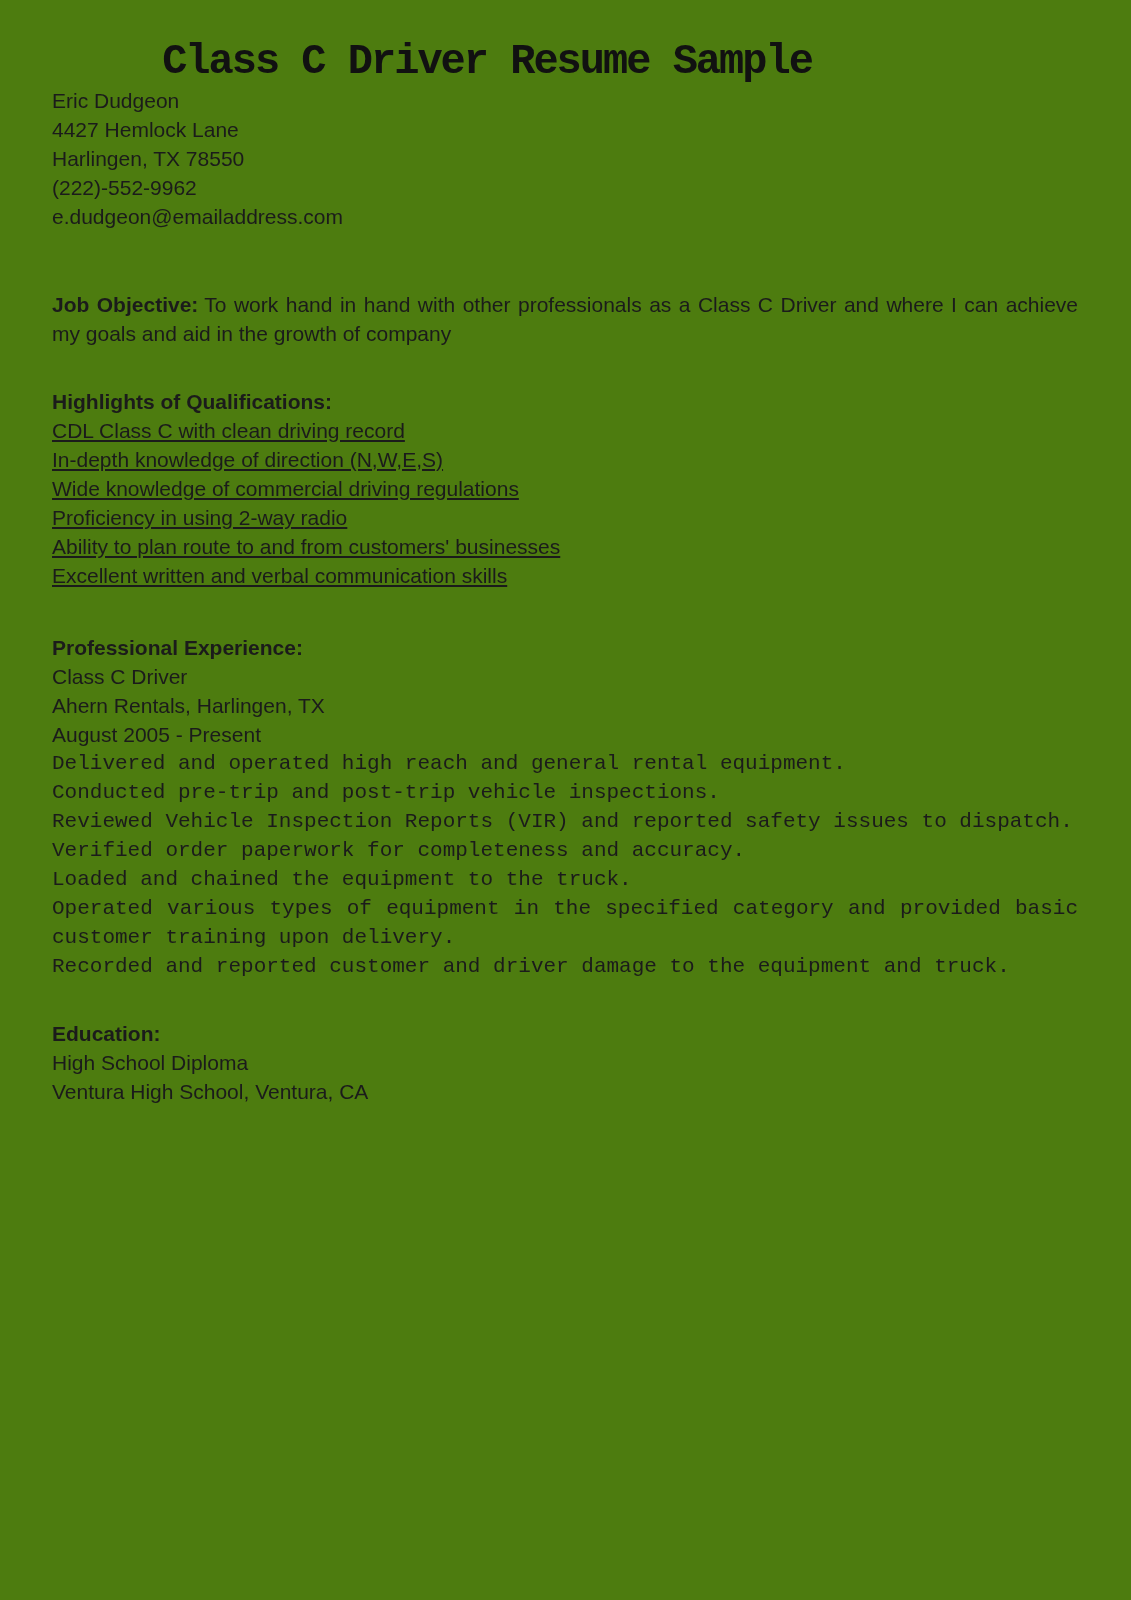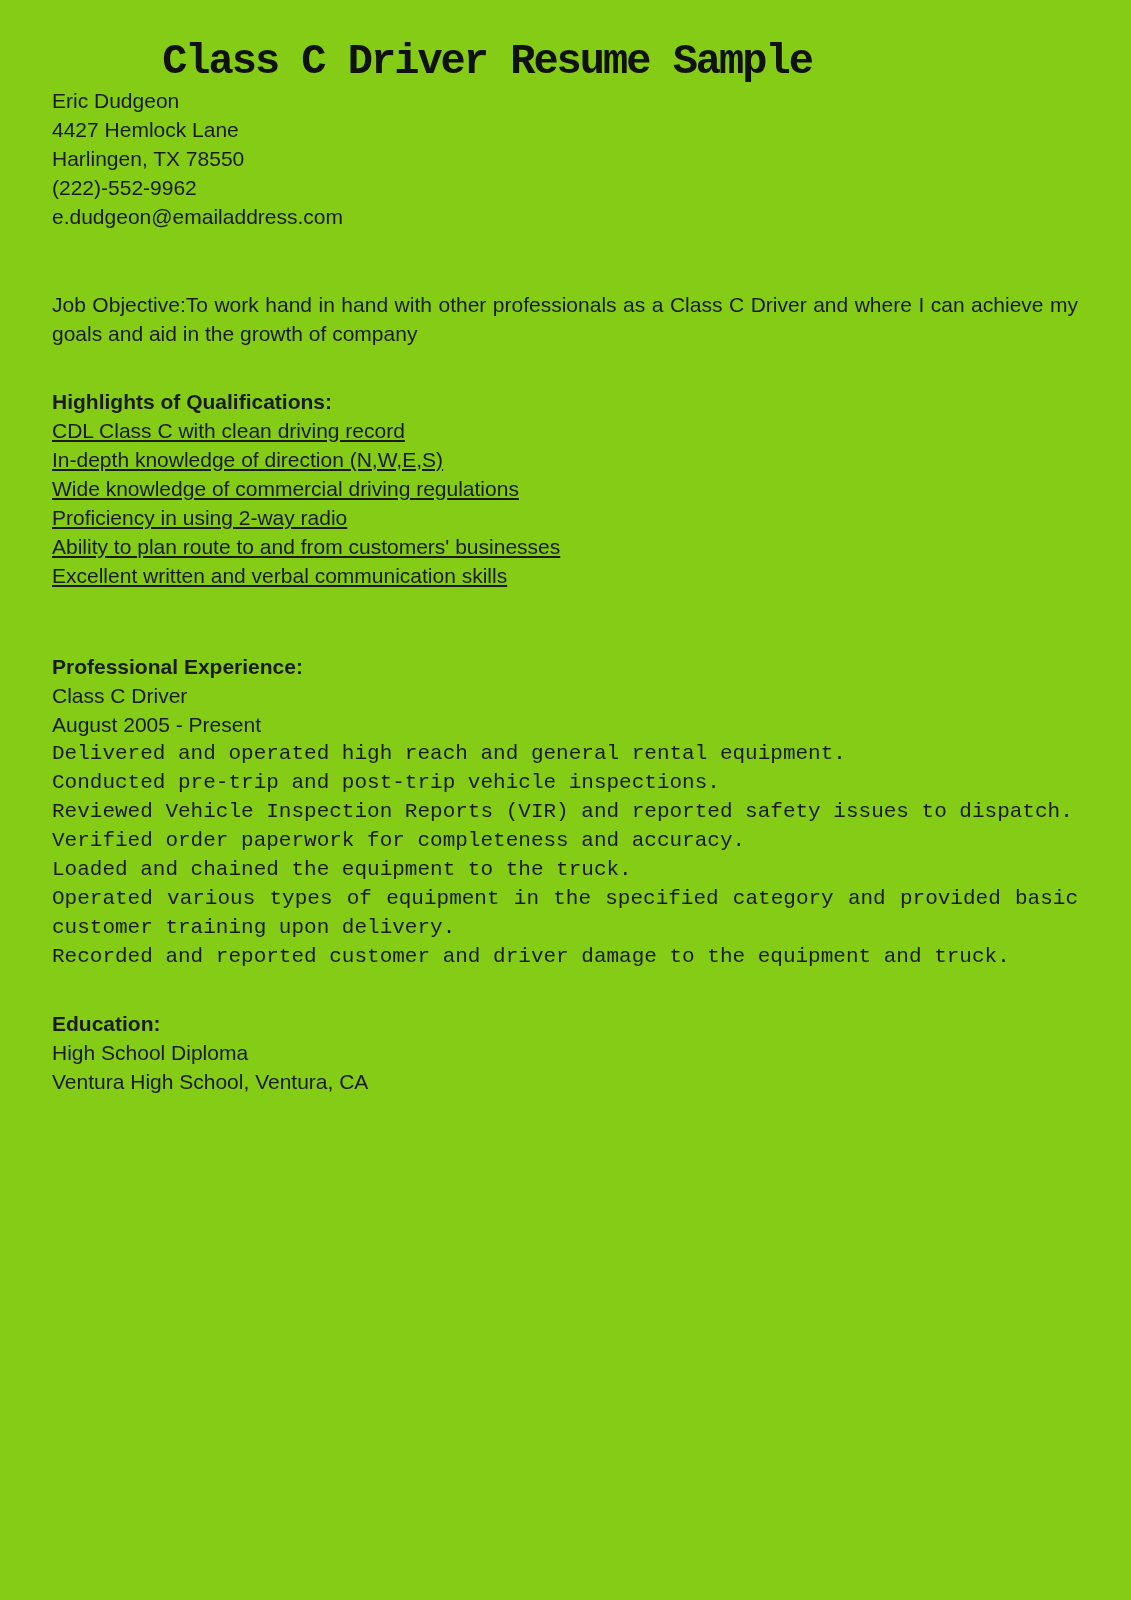--- a/index.html
+++ b/index.html
@@ -1,21 +1,21 @@
 <!DOCTYPE html>
 <html><head>
 <meta charset="utf-8">
 <style>
   html, body { margin: 0; padding: 0; background: #ffffff; }
   .page {
     position: relative;
     width: 1131px;
     height: 1600px;
     margin: 0 auto;
-    background: #84cc16;
+    background: #4d7c0f;
     color: #1b1b1b;
     font-family: "Liberation Sans", sans-serif;
     font-size: 21px;
     line-height: 29px;
     box-sizing: border-box;
     padding: 38px 53px 0 52px;
     overflow: hidden;
   }
   .title {
     font-family: "Liberation Mono", monospace;
@@ -25,24 +25,24 @@
     letter-spacing: -2px;
     color: #111111;
     text-align: center;
     position: relative;
     left: -78px;
     white-space: nowrap;
   }
   p, div.block { margin: 0; }
   .contact { margin-top: 32px; }
   .objective { margin-top: 59px; text-align: justify; }
-  .bold-inline { font-weight: 400; }
+  .bold-inline { font-weight: 700; margin-right: 6px; }
   .section-heading { margin-top: 39px; font-weight: 700; }
   .qual-list { margin-top: 37px; text-decoration: underline; }
-  .exp-heading { margin-top: 62px; }
+  .exp-heading { margin-top: 43px; }
   .job-block { margin-top: 36px; }
   .duties { margin-top: 39px; }
   .duty { text-align: justify; font-family: Liberation Mono, monospace; }
   .edu-heading { margin-top: 38px; }
   .edu-block { margin-top: 37px; }
 </style>
 </head>
 <body>
 
 <div class="page">
@@ -67,20 +67,21 @@
     <p>Wide knowledge of commercial driving regulations</p>
     <p>Proficiency in using 2-way radio</p>
     <p>Ability to plan route to and from customers' businesses</p>
     <p>Excellent written and verbal communication skills</p>
   </div>
 
   <p class="section-heading exp-heading">Professional Experience:</p>
 
   <div class="job-block block">
     <p>Class C Driver</p>
+    <p>Ahern Rentals, Harlingen, TX</p>
     <p>August 2005 - Present</p>
   </div>
 
   <div class="duties block">
     <p class="duty">Delivered and operated high reach and general rental equipment.</p>
     <p class="duty">Conducted pre-trip and post-trip vehicle inspections.</p>
     <p class="duty">Reviewed Vehicle Inspection Reports (VIR) and reported safety issues to dispatch.</p>
     <p class="duty">Verified order paperwork for completeness and accuracy.</p>
     <p class="duty">Loaded and chained the equipment to the truck.</p>
     <p class="duty">Operated various types of equipment in the specified category and provided basic customer training upon delivery.</p>

